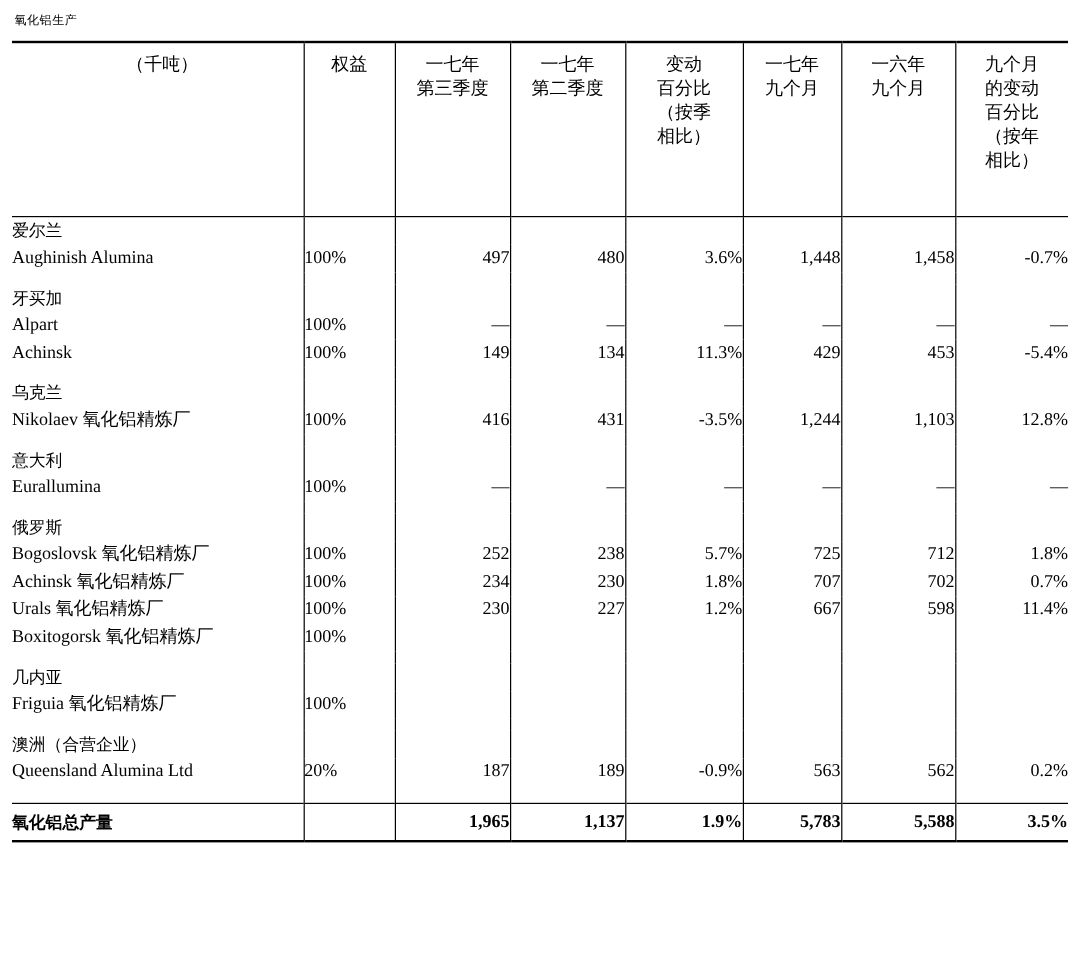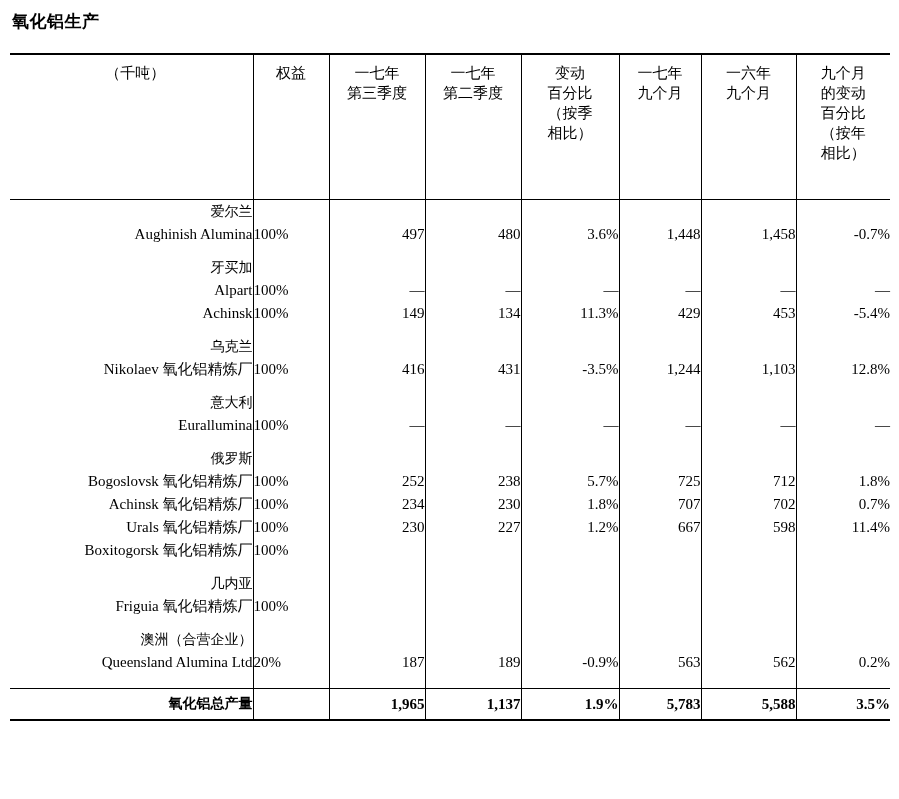--- a/index.html
+++ b/index.html
@@ -16,23 +16,23 @@
   }
   .page {
     position: relative;
     width: 899px;
     height: 799px;
     box-sizing: border-box;
     padding: 8px 10px 0 10px;
   }
   .doc-title {
     font-family: "Liberation Sans", sans-serif;
-    font-size: 17px;
-    font-weight: bold;
-    margin: 2px 0 20px 2px;
+    font-size: 10px;
+    font-weight: normal;
+    margin: 2px 0 10px 2px;
     letter-spacing: 0.5px;
   }
   table.prod {
     border-collapse: collapse;
     width: 880px;
     table-layout: fixed;
     font-size: 15px;
   }
   table.prod td, table.prod th {
     padding: 0;
@@ -74,21 +74,21 @@
     padding: 0 4px;
   }
 
   
   tbody td {
     height: 23px;
     line-height: 23px;
     font-size: 15px;
   }
   td.name {
-    text-align: right;
+    text-align: left;
     padding-left: 8px;
     white-space: nowrap;
   }
   td.num {
     text-align: right;
     padding-right: 12px;
     white-space: nowrap;
   }
   td.eq {
   }
@@ -104,21 +104,21 @@
   tr.gap td {
     height: 8px;
     line-height: 8px;
   }
   
   tr.total td {
     border-top: 1px solid #000;
     border-bottom: 2px solid #000;
     height: 30px;
     line-height: 30px;
-    font-family: Liberation Mono, monospace;
+    font-family: Liberation Sans, sans-serif;
     font-weight: bold;
     font-size: 14px;
   }
   tr.total td.num {
     font-family: "Liberation Serif", serif;
     font-weight: bold;
     font-size: 15px;
   }
   tr.preTotal td { height: 14px; }
   .dash { letter-spacing: 0; }

